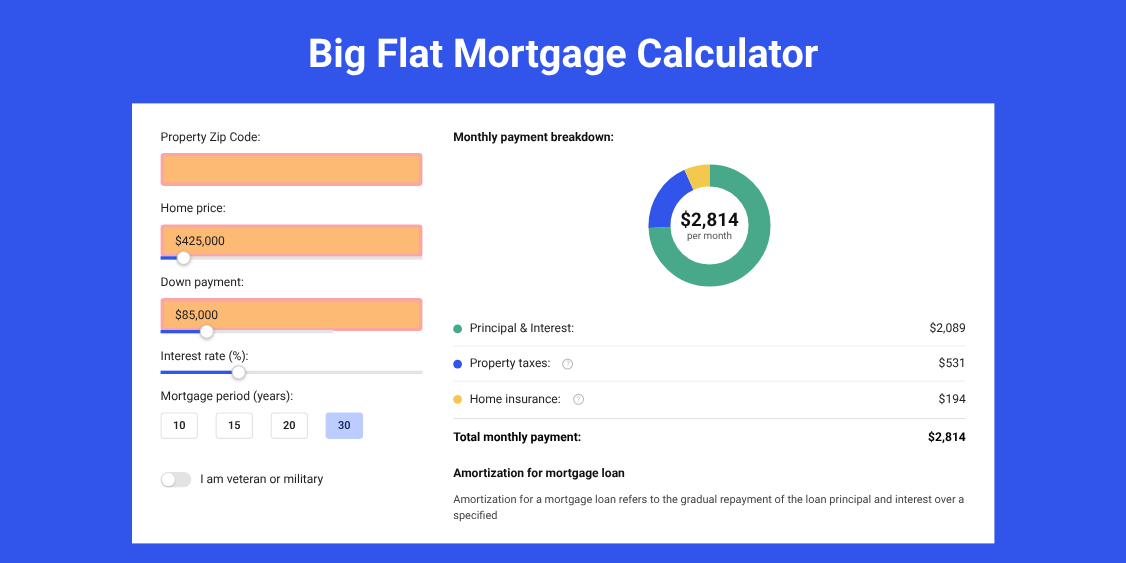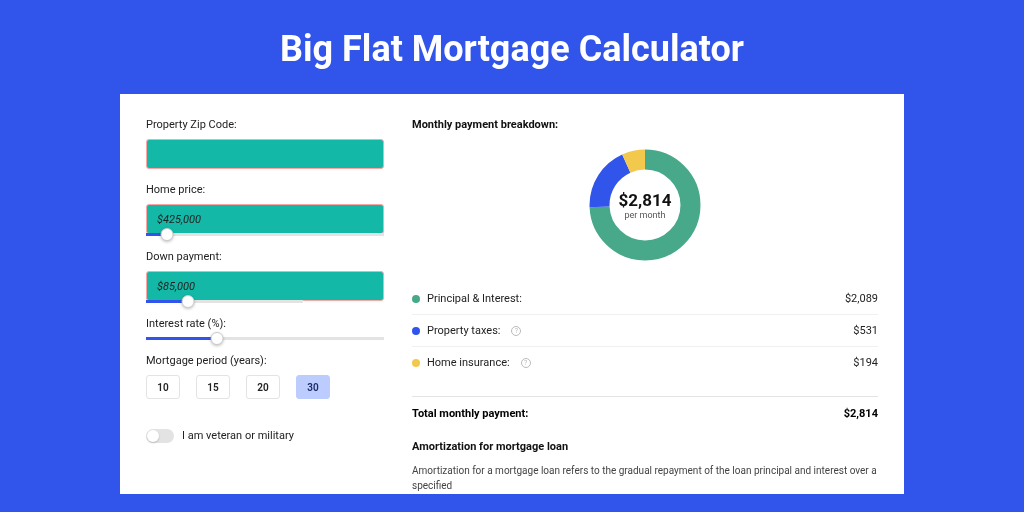--- a/index.html
+++ b/index.html
@@ -2,21 +2,21 @@
 <html><head>
 <meta charset="utf-8">
 <style>
   * { box-sizing: border-box; margin: 0; padding: 0; font-family: -apple-system, BlinkMacSystemFont, "Segoe UI", Roboto, Arial, sans-serif; }
   body { width: 1024px; height: 512px; background: #3154ea; overflow: hidden; }
   .page-title { text-align: center; color: #fff; font-size: 36px; font-weight: 700; padding: 28px 0 24px; }
   .card { background: #fff; width: 784px; margin: 0 auto; padding: 24px 26px; display: flex; gap: 28px; height: 400px; overflow: hidden; }
   .left { width: 238px; flex-shrink: 0; }
   .right { flex: 1; }
   .field-label { font-size: 11px; color: #222; margin-bottom: 8px; display: block; }
-  .input { width: 100%; height: 30px; border: 1px solid #fca5a5; border-radius: 3px; padding: 0 10px; font-size: 11px; color: #222; background: #14b8a6; font-style: italic; }
+  .input { width: 100%; height: 30px; border: 3px solid #fca5a5; border-radius: 3px; padding: 0 10px; font-size: 11px; color: #222; background: #fdba74; }
   .field { margin-bottom: 14px; position: relative; }
   .slider-track { height: 3px; background: #e3e3e3; position: relative; margin-top: -1px; }
   .slider-fill { height: 3px; background: #3154ea; position: absolute; left: 0; top: 0; }
   .slider-thumb { width: 13px; height: 13px; border-radius: 50%; background: #fff; border: 1px solid #ccc; box-shadow: 0 1px 3px rgba(0,0,0,.25); position: absolute; top: -5px; transform: translateX(-50%); }
   .dp-row { display: flex; gap: 8px; }
   .dp-row .input:first-child { flex: 2; }
   .dp-row .input:last-child { flex: 1; }
   .period-row { display: flex; gap: 16px; }
   .period-btn { width: 34px; height: 24px; border: 1px solid #e3e3e3; background: #fff; border-radius: 3px; font-size: 10px; color: #222; display: flex; align-items: center; justify-content: center; cursor: pointer; font-weight: 600; }
   .period-btn.active { background: #bcccff; border-color: #bcccff; color: #1b2a66; }
@@ -32,21 +32,21 @@
   .donut-center .big { font-size: 17px; font-weight: 700; color: #111; }
   .donut-center .small { font-size: 9px; color: #555; }
   .legend-row { display: flex; align-items: center; justify-content: space-between; padding: 9px 0; font-size: 11px; color: #222; }
   .legend-row + .legend-row { border-top: 1px solid #f0f0f0; }
   .legend-left { display: flex; align-items: center; gap: 7px; }
   .dot { width: 8px; height: 8px; border-radius: 50%; display: inline-block; }
   .dot.green { background: #47a98a; }
   .dot.blue { background: #3154ea; }
   .dot.yellow { background: #f2c94c; }
   .help-icon { width: 10px; height: 10px; border: 1px solid #bbb; border-radius: 50%; color: #bbb; font-size: 7px; display: inline-flex; align-items: center; justify-content: center; margin-left: 4px; }
-  .legend-total { font-weight: 700; border-top: 1px solid #e3e3e3; padding-top: 10px; margin-top: 18px; display: flex; justify-content: space-between; font-size: 11px; }
+  .legend-total { font-weight: 700; border-top: 1px solid #e3e3e3; padding-top: 10px; margin-top: 2px; display: flex; justify-content: space-between; font-size: 11px; }
   .amort { margin-top: 20px; }
   .amort-title { font-size: 11px; font-weight: 700; color: #111; margin-bottom: 10px; }
   .amort-text { font-size: 10px; color: #444; line-height: 1.5; }
 </style>
 </head>
 <body>
 
 <h1 class="page-title">Big Flat Mortgage Calculator</h1>
 
 <div class="card">

